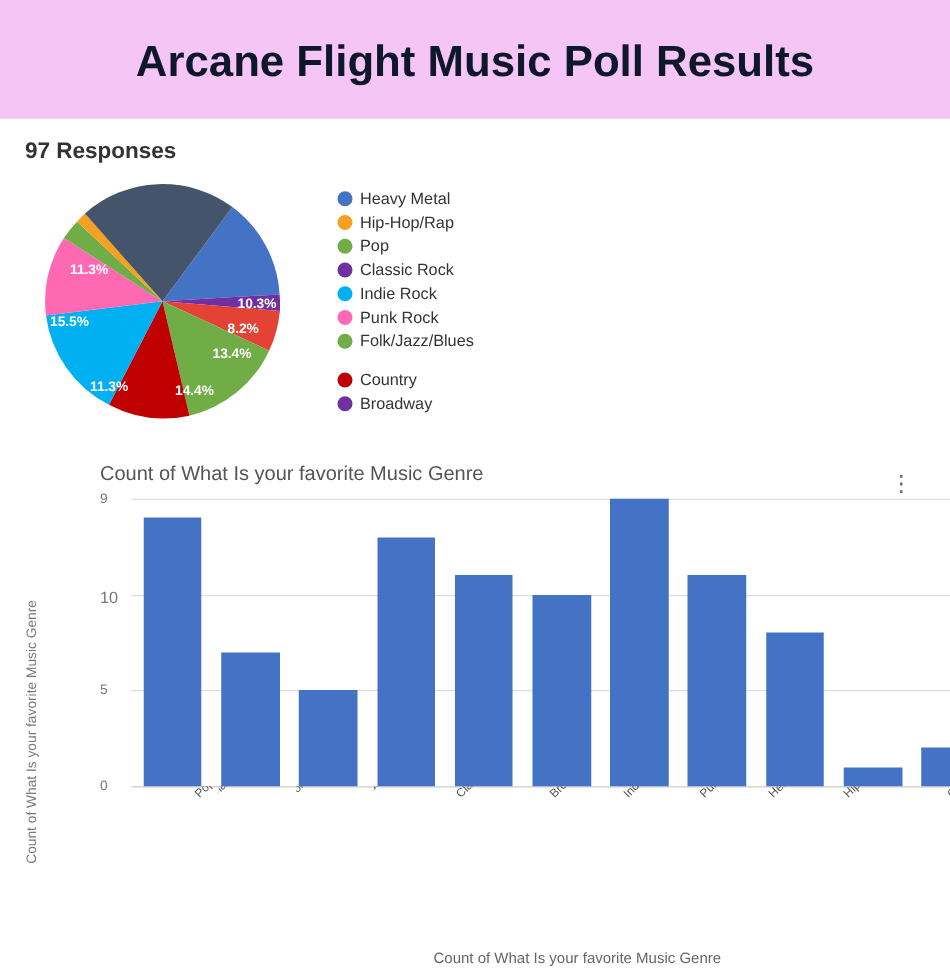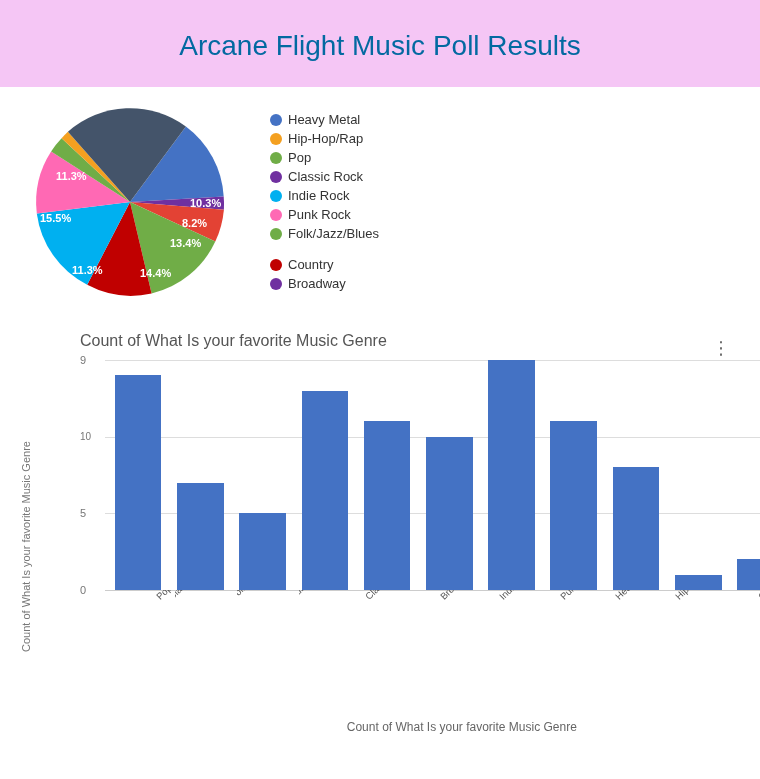--- a/index.html
+++ b/index.html
@@ -4,23 +4,23 @@
   <style>
     * { box-sizing: border-box; margin: 0; padding: 0; }
     body { font-family: Arial, sans-serif; background: #fff; width: 760px; }
 
     .header {
       background: #f5c6f5;
       text-align: center;
       padding: 30px 20px 25px;
     }
     .header h1 {
-      font-size: 28px;
-      font-weight: normal;
-      color: #0369a1;
+      font-size: 35px;
+      font-weight: bold;
+      color: #0f172a;
     }
 
     .content {
       padding: 15px 20px;
     }
 
     .responses-label {
       font-size: 18px;
       font-weight: bold;
       color: #333;
@@ -117,20 +117,24 @@
     }
   </style>
 </head>
 <body>
 
 <div class="header">
   <h1>Arcane Flight Music Poll Results</h1>
 </div>
 
 <div class="content">
+  <div class="responses-label">
+    <span>97</span>
+    <span>Responses</span>
+  </div>
 
   <div class="chart-section">
 
     <div class="pie-container">
       <svg width="220" height="200" viewBox="0 0 220 200">
 
         <g transform="translate(110,100)">
 
           <path d="M0,0 L55.9,-75.4 A94,94 0 0,1 93.7,-5.5 Z" fill="#4472c4"></path>
 
@@ -214,21 +218,21 @@
       <div class="y-axis-label">Count of What Is your favorite Music Genre</div>
 
       <div class="bar-chart-inner">
         <div style="position:relative; height:230px; margin-left:30px;">
 
           <div style="position:absolute;left:0;right:0;top:0;height:230px;pointer-events:none;">
             <div style="position:absolute;top:0;left:0;right:0;border-top:1px solid #ddd;">
               <span style="position:absolute;left:-25px;top:-7px;font-size:11px;color:#777;">9</span>
             </div>
             <div style="position:absolute;top:76.7px;left:0;right:0;border-top:1px solid #ddd;">
-              <span style="position:absolute;left:-25px;top:-7px;font-size:10px;color:#777;">10</span>
+              <span style="position:absolute;left:-25px;top:-7px;font-size:13px;color:#777;">10</span>
             </div>
             <div style="position:absolute;top:153.3px;left:0;right:0;border-top:1px solid #ddd;">
               <span style="position:absolute;left:-25px;top:-7px;font-size:11px;color:#777;">5</span>
             </div>
             <div style="position:absolute;top:230px;left:0;right:0;border-top:1px solid #ccc;">
               <span style="position:absolute;left:-25px;top:-7px;font-size:11px;color:#777;">0</span>
             </div>
           </div>
 
           <div id="bars-container" style="display:flex;align-items:flex-end;height:230px;position:absolute;left:0;right:0;top:0;gap:4px;padding:0 4px;">

